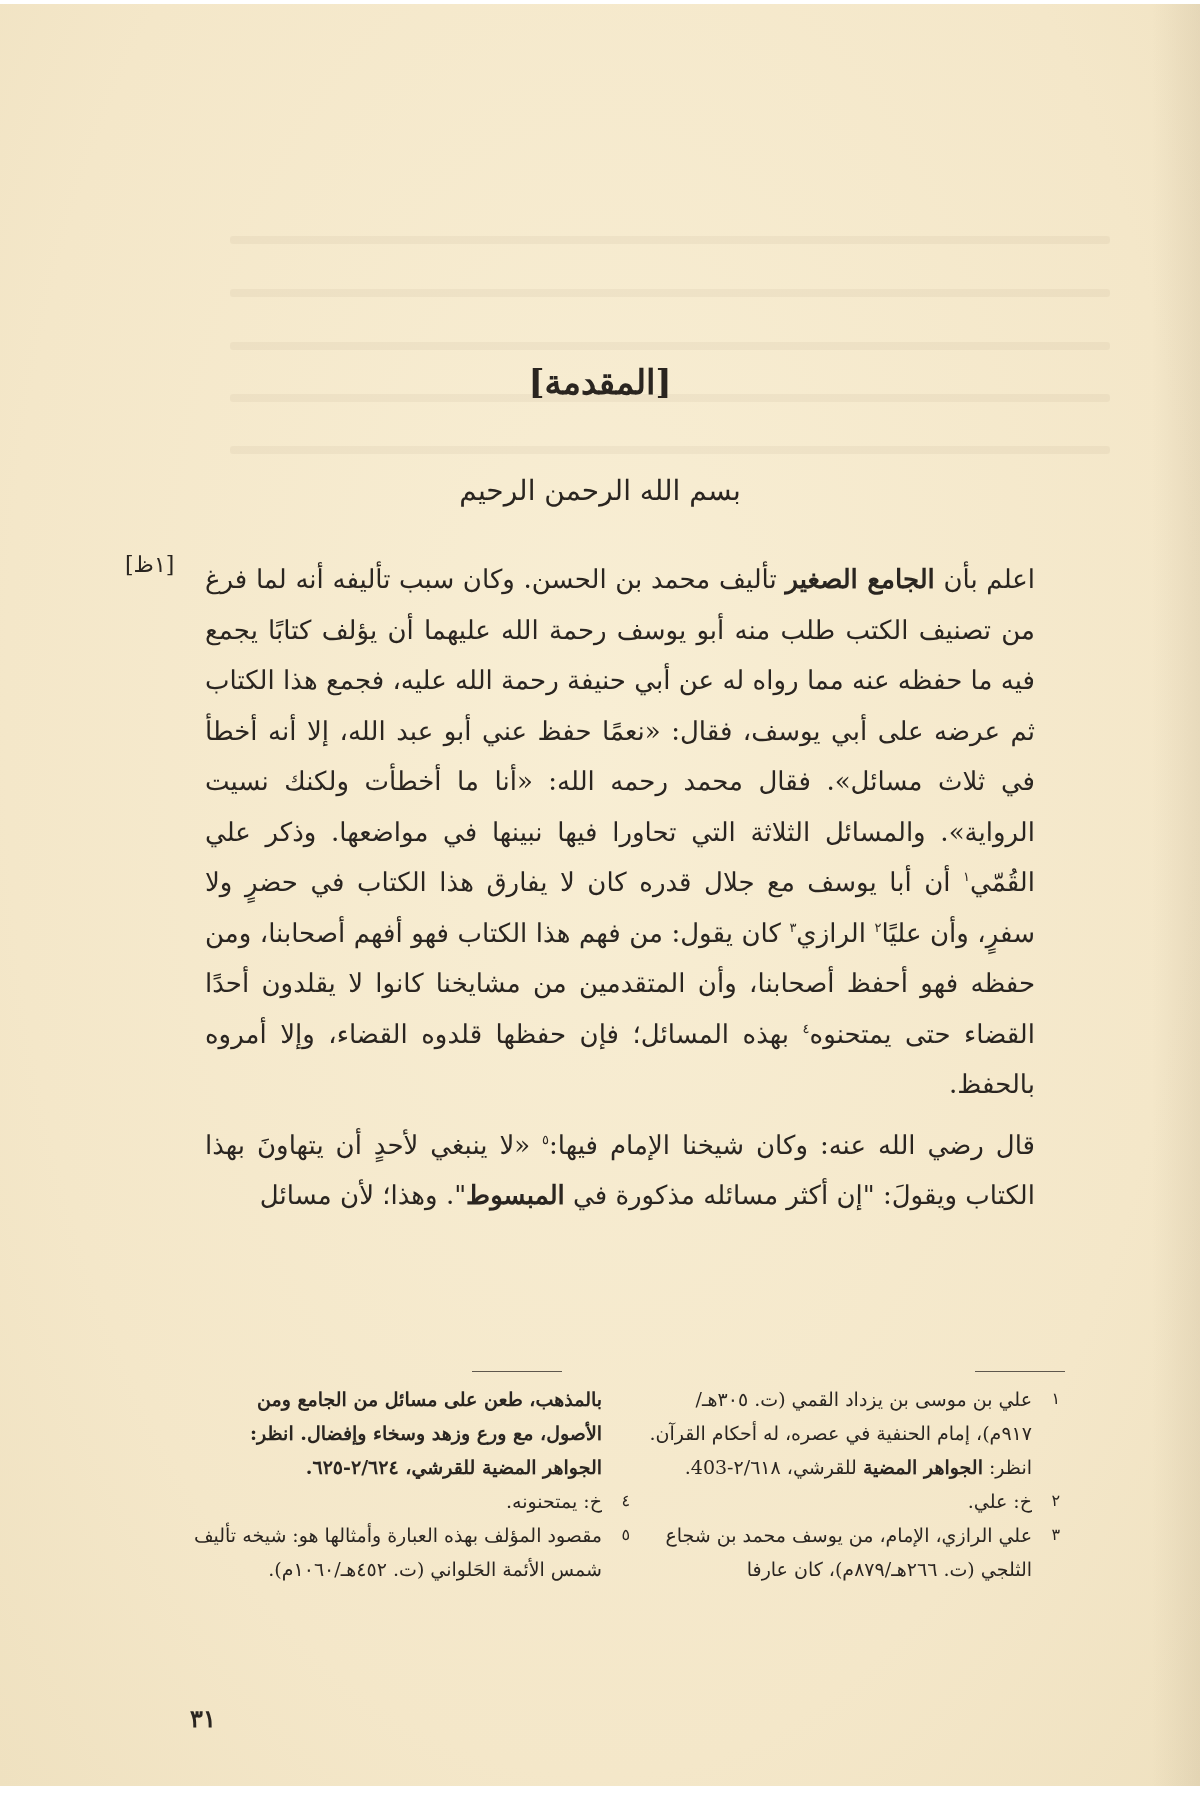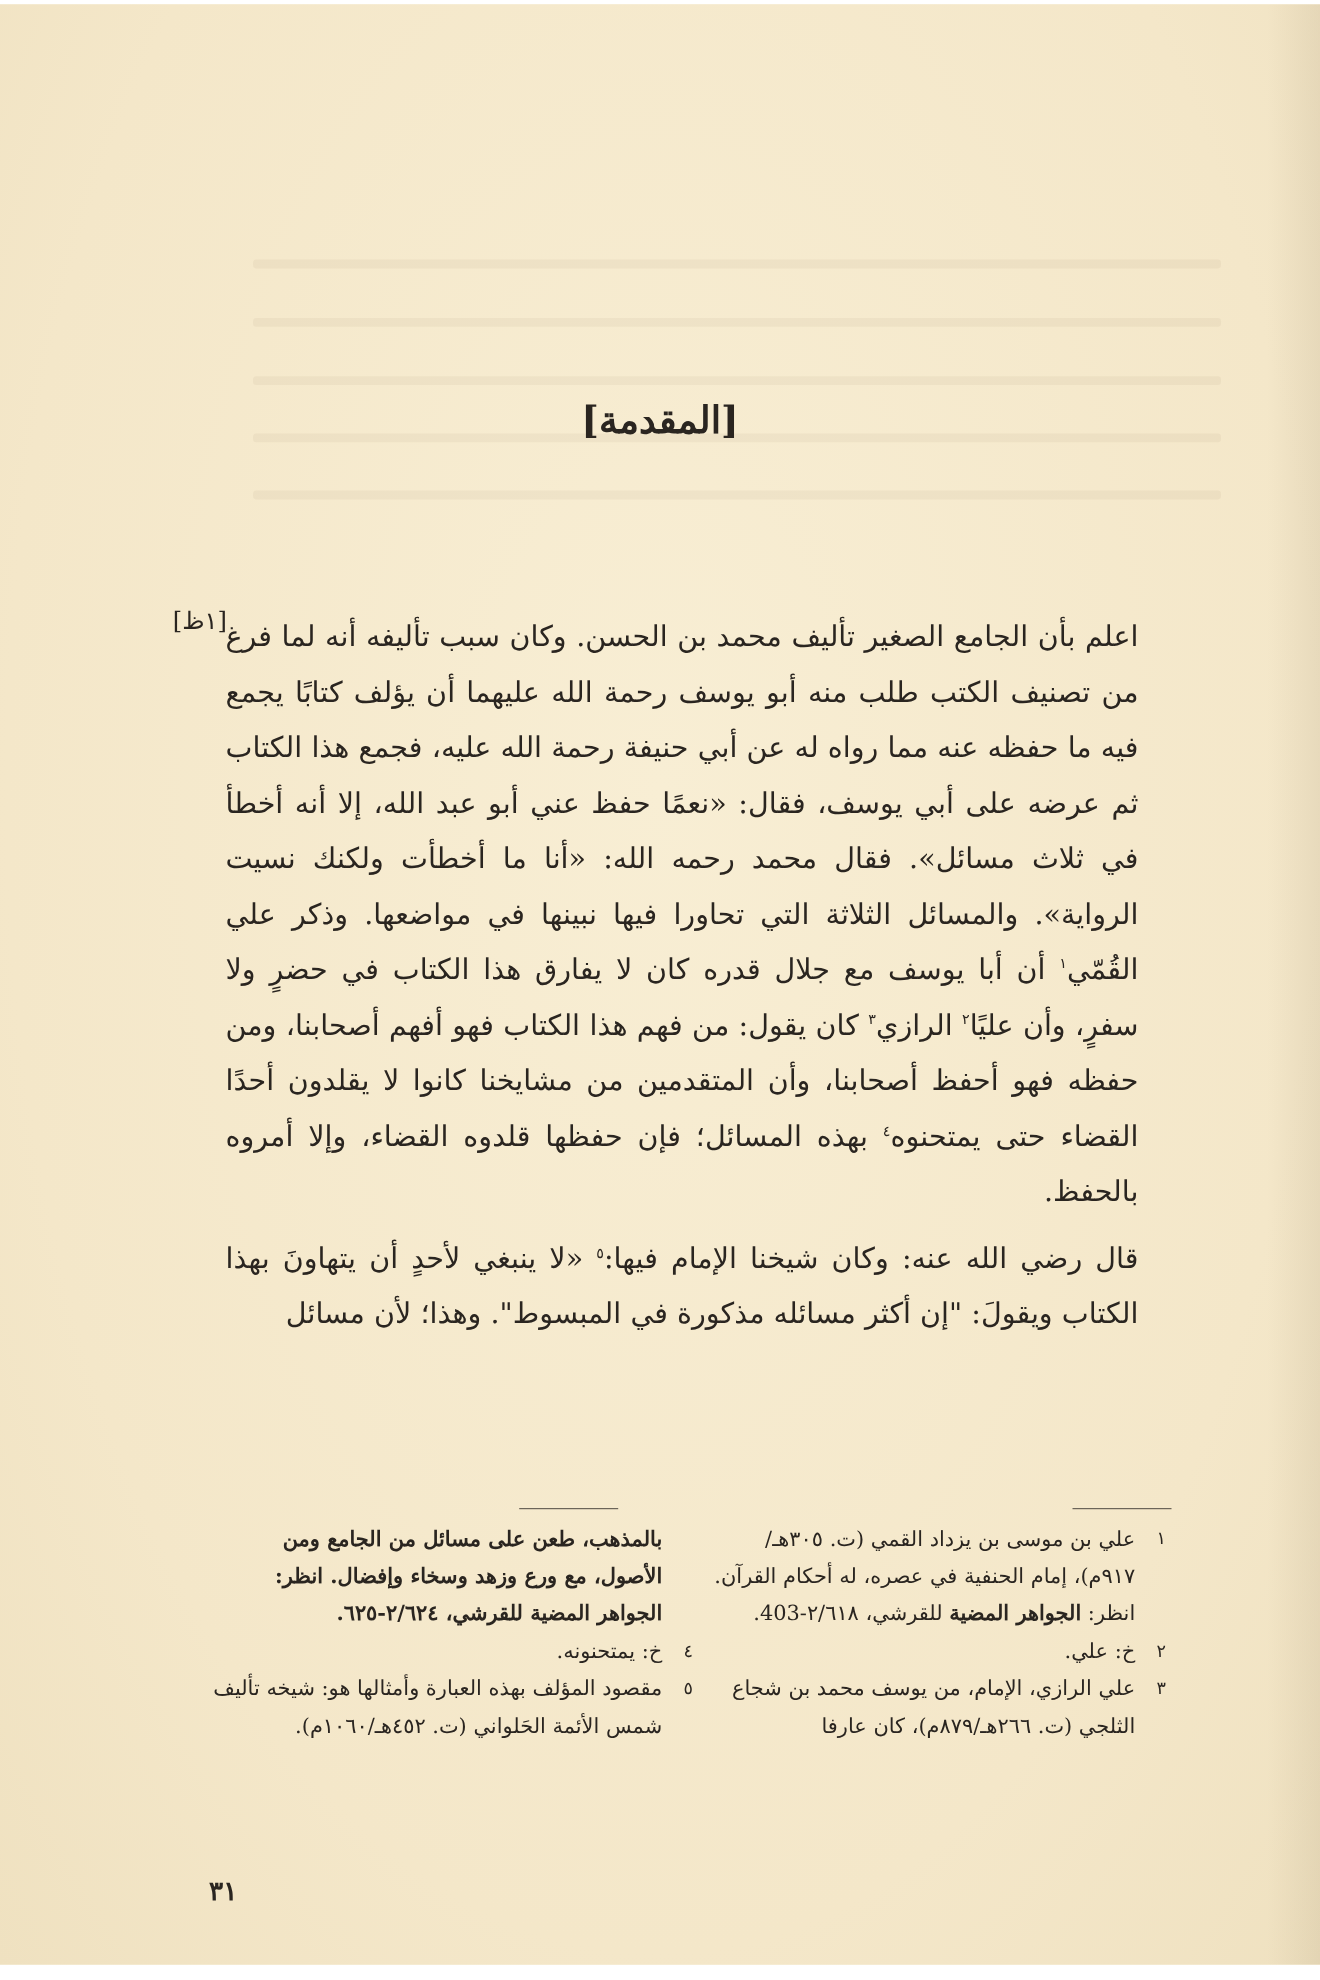--- a/index.html
+++ b/index.html
@@ -53,41 +53,40 @@
       font-size: 28px;
       color: #2a2520;
     }
     .folio {
       position: absolute;
       top: 548px;
       left: 125px;
       font-size: 22px;
       direction: rtl;
       color: #2a2520;
-      margin-left: 32px;
     }
     .body-text {
       position: absolute;
       top: 540px;
       left: 205px;
       width: 830px;
       font-size: 26px;
       line-height: 50.5px;
       text-align: justify;
       text-align-last: right;
       color: #2a2520;
     }
     .body-text p {
       margin: 0;
     }
     .body-text p.para {
       margin-top: 10px;
     }
     .body-text b {
-      font-weight: normal;
+      font-weight: bold;
     }
     .body-text sup, .fn sup {
       font-size: 13px;
       vertical-align: super;
       line-height: 0;
     }
     .fn-rule {
       position: absolute;
       top: 1367px;
       height: 1px;
@@ -137,20 +136,21 @@
 <div class="page">
 
   <div class="show-through" style="top:232px;"></div>
   <div class="show-through" style="top:285px;"></div>
   <div class="show-through" style="top:338px;"></div>
   <div class="show-through" style="top:390px;"></div>
   <div class="show-through" style="top:442px;"></div>
 
   <div class="heading">[المقدمة]</div>
 
+  <div class="basmala">بسم الله الرحمن الرحيم</div>
 
   <div class="folio">[١ظ]</div>
 
   <div class="body-text">
     <p class="para"><span>اعلم بأن </span><b>الجامع الصغير</b><span> تأليف محمد بن الحسن. وكان سبب تأليفه أنه لما فرغ من تصنيف الكتب طلب منه أبو يوسف رحمة الله عليهما أن يؤلف كتابًا يجمع فيه ما حفظه عنه مما رواه له عن أبي حنيفة رحمة الله عليه، فجمع هذا الكتاب ثم عرضه على أبي يوسف، فقال: «نعمًا حفظ عني أبو عبد الله، إلا أنه أخطأ في ثلاث مسائل». فقال محمد رحمه الله: «أنا ما أخطأت ولكنك نسيت الرواية». والمسائل الثلاثة التي تحاورا فيها نبينها في مواضعها. وذكر علي القُمّي</span><sup>١</sup><span> أن أبا يوسف مع جلال قدره كان لا يفارق هذا الكتاب في حضرٍ ولا سفرٍ، وأن عليًا</span><sup>٢</sup><span> الرازي</span><sup>٣</sup><span> كان يقول: من فهم هذا الكتاب فهو أفهم أصحابنا، ومن حفظه فهو أحفظ أصحابنا، وأن المتقدمين من مشايخنا كانوا لا يقلدون أحدًا القضاء حتى يمتحنوه</span><sup>٤</sup><span> بهذه المسائل؛ فإن حفظها قلدوه القضاء، وإلا أمروه بالحفظ.</span></p>
     <p class="para"><span>قال رضي الله عنه: وكان شيخنا الإمام فيها:</span><sup>٥</sup><span> «لا ينبغي لأحدٍ أن يتهاونَ بهذا الكتاب ويقولَ: "إن أكثر مسائله مذكورة في </span><b>المبسوط</b><span>". وهذا؛ لأن مسائل</span></p>
   </div>
 
   <div class="fn-rule" style="left:975px;"></div>
   <div class="fn-rule" style="left:472px;"></div>

